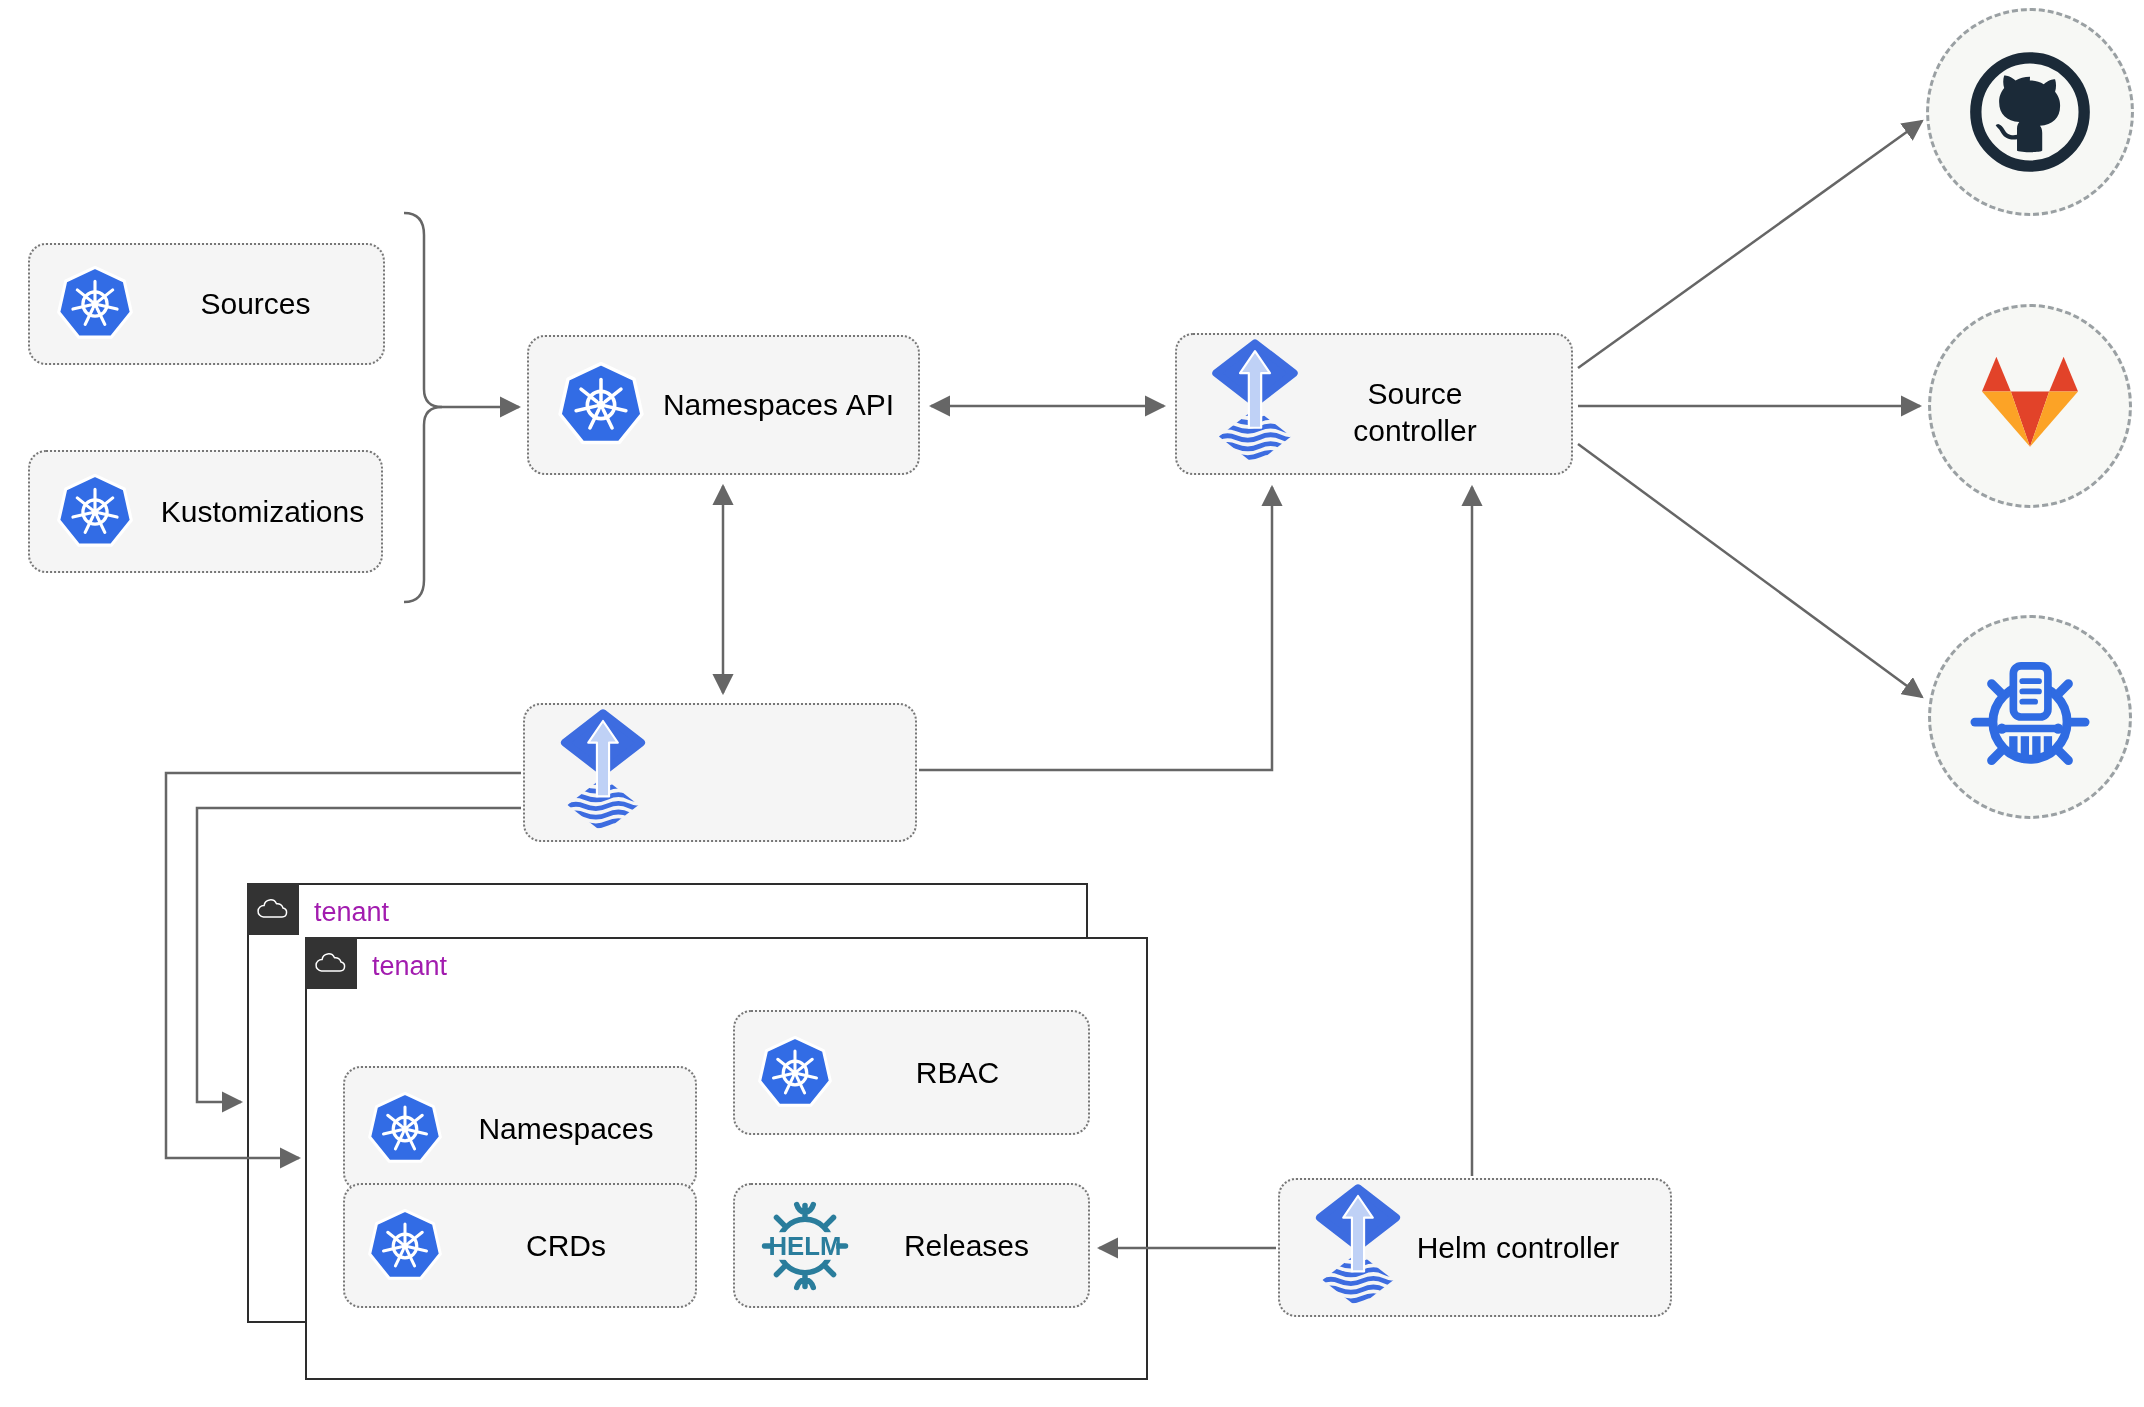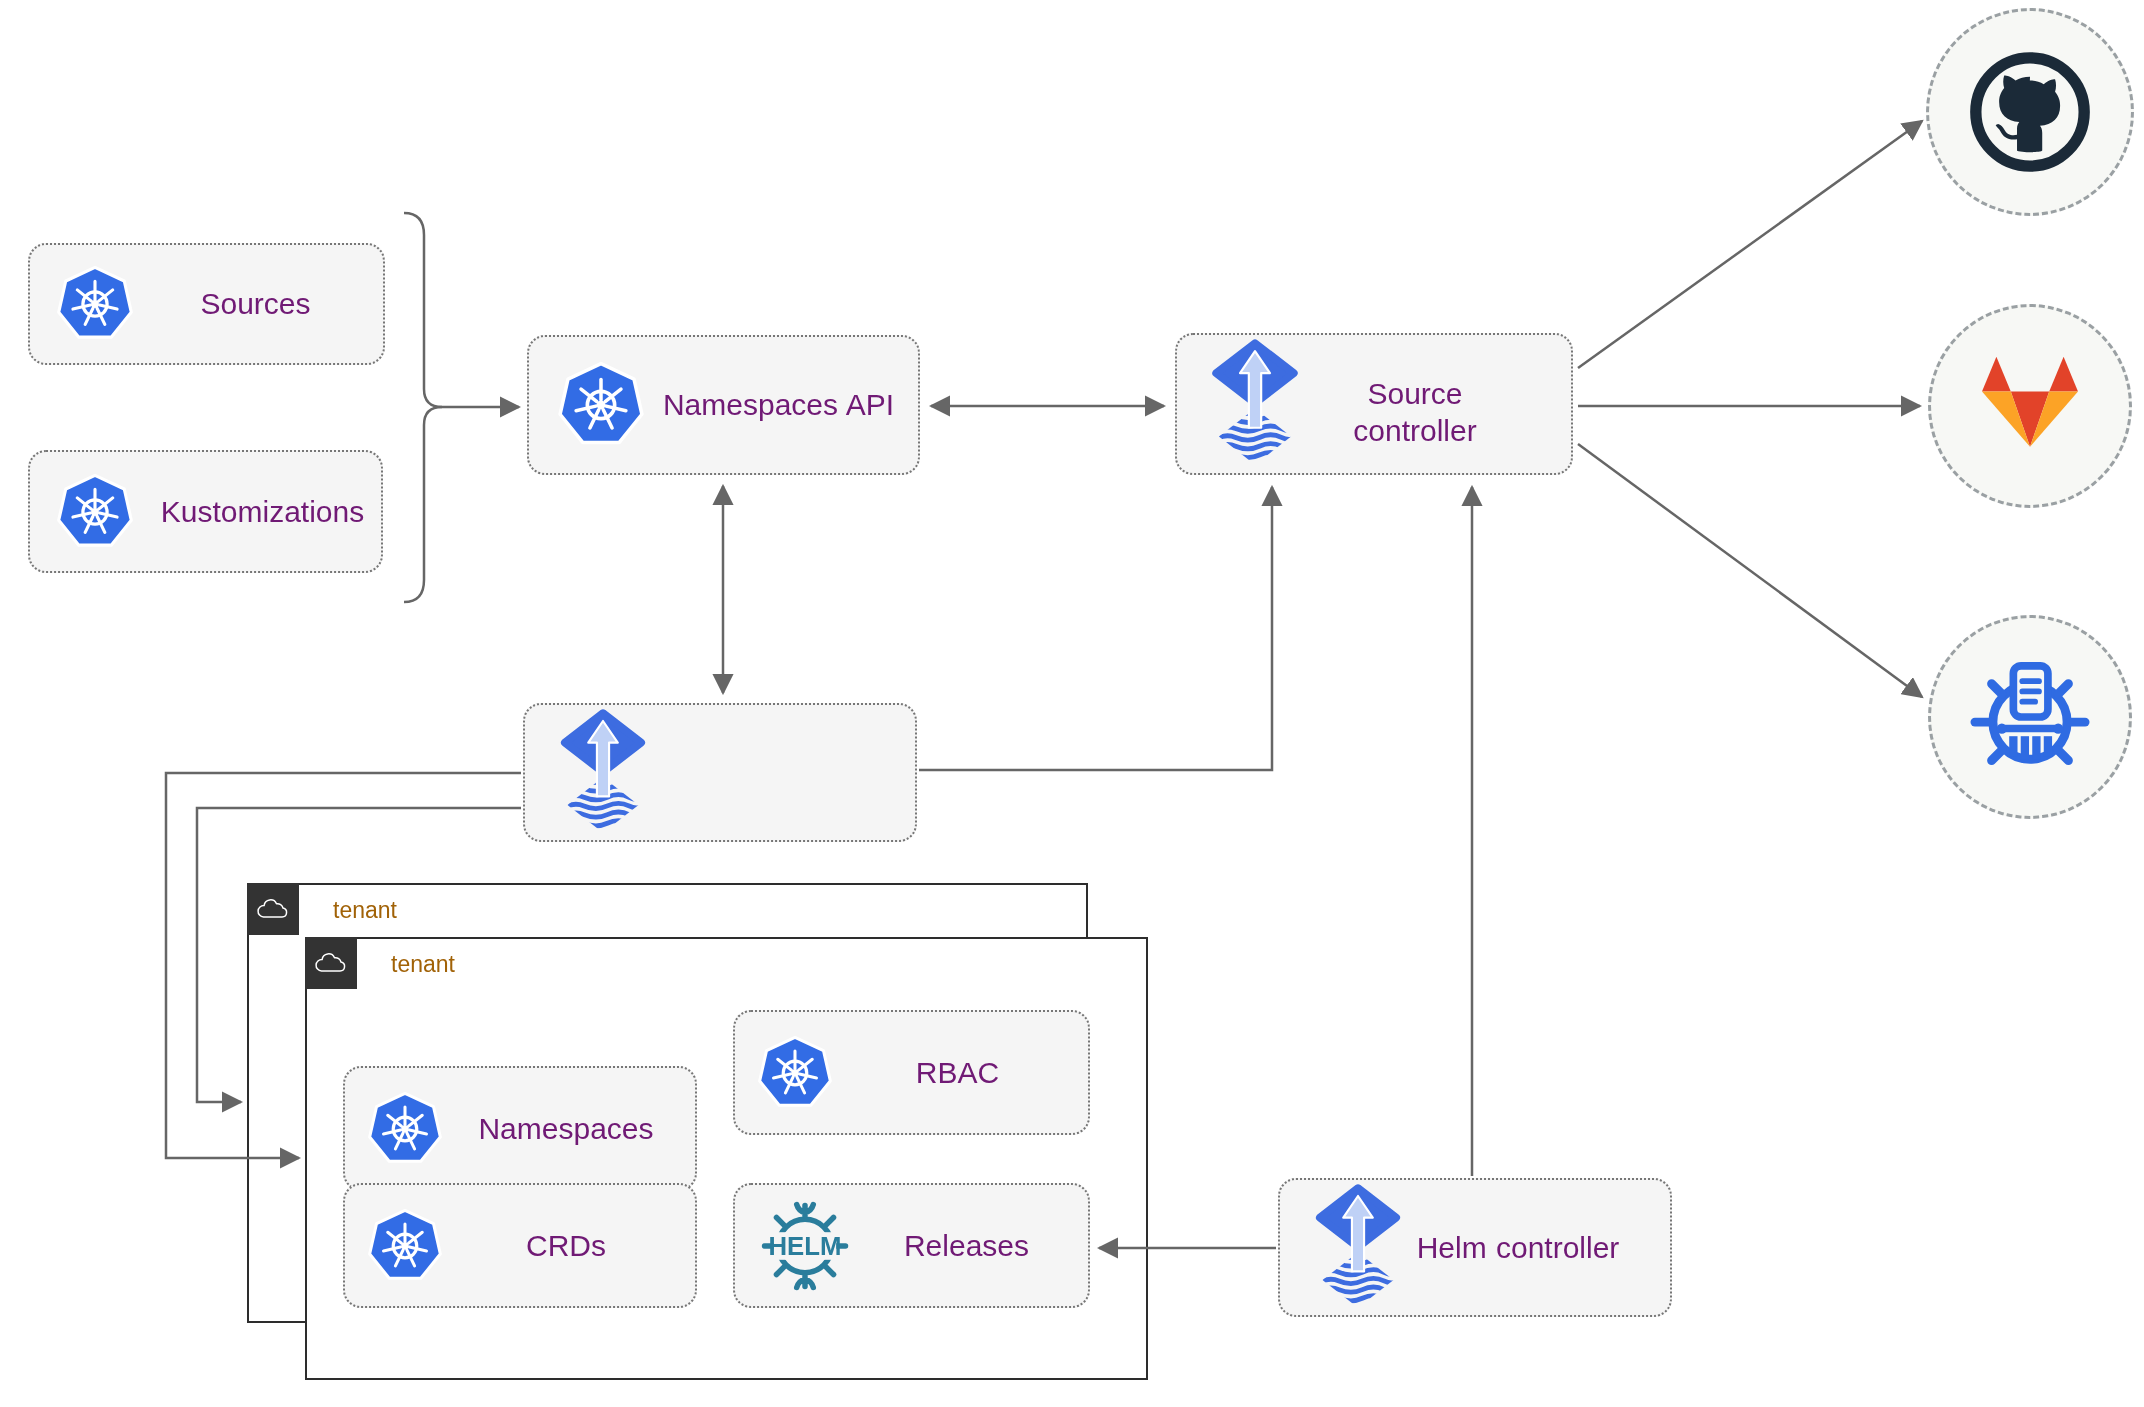--- a/index.html
+++ b/index.html
@@ -3,28 +3,28 @@
 <meta charset="utf-8">
 <style>
   html,body{margin:0;padding:0;background:#ffffff;}
   #canvas{position:relative;width:2144px;height:1407px;background:#ffffff;overflow:hidden;
           font-family:"Liberation Sans",sans-serif;}
 
   
   .node{position:absolute;box-sizing:border-box;border:2px dotted #767676;border-radius:18px;
         background:#f5f5f5;display:flex;align-items:center;z-index:2;}
   .node .nicon{flex:none;display:flex;align-items:center;justify-content:center;}
-  .node .nlabel{flex:1;text-align:center;font-size:30px;color:#701a75;line-height:1.25;
+  .node .nlabel{flex:1;text-align:center;font-size:30px;color:#000000;line-height:1.25;
                 padding:0 12px 0 6px;word-spacing:1px;}
 
   
   .tenant{position:absolute;box-sizing:border-box;border:2px solid #2d2d2d;background:#ffffff;}
   .tenant .thead{position:absolute;left:-2px;top:-2px;width:52px;height:52px;background:#333333;
                  display:flex;align-items:center;justify-content:center;}
-  .tenant .tlabel{position:absolute;left:84px;top:12px;font-size:23px;color:#a16207;}
+  .tenant .tlabel{position:absolute;left:65px;top:12px;font-size:27px;color:#a21caf;}
 
   
   .ext-circle{position:absolute;box-sizing:border-box;border:3px dashed #9aa0a3;border-radius:50%;
               background:#f7f8f5;display:flex;align-items:center;justify-content:center;z-index:2;}
 
   .overlay{position:absolute;left:0;top:0;z-index:4;pointer-events:none;}
   .hidden-defs{position:absolute;width:0;height:0;overflow:hidden;}
 </style>
 </head>
 <body>

